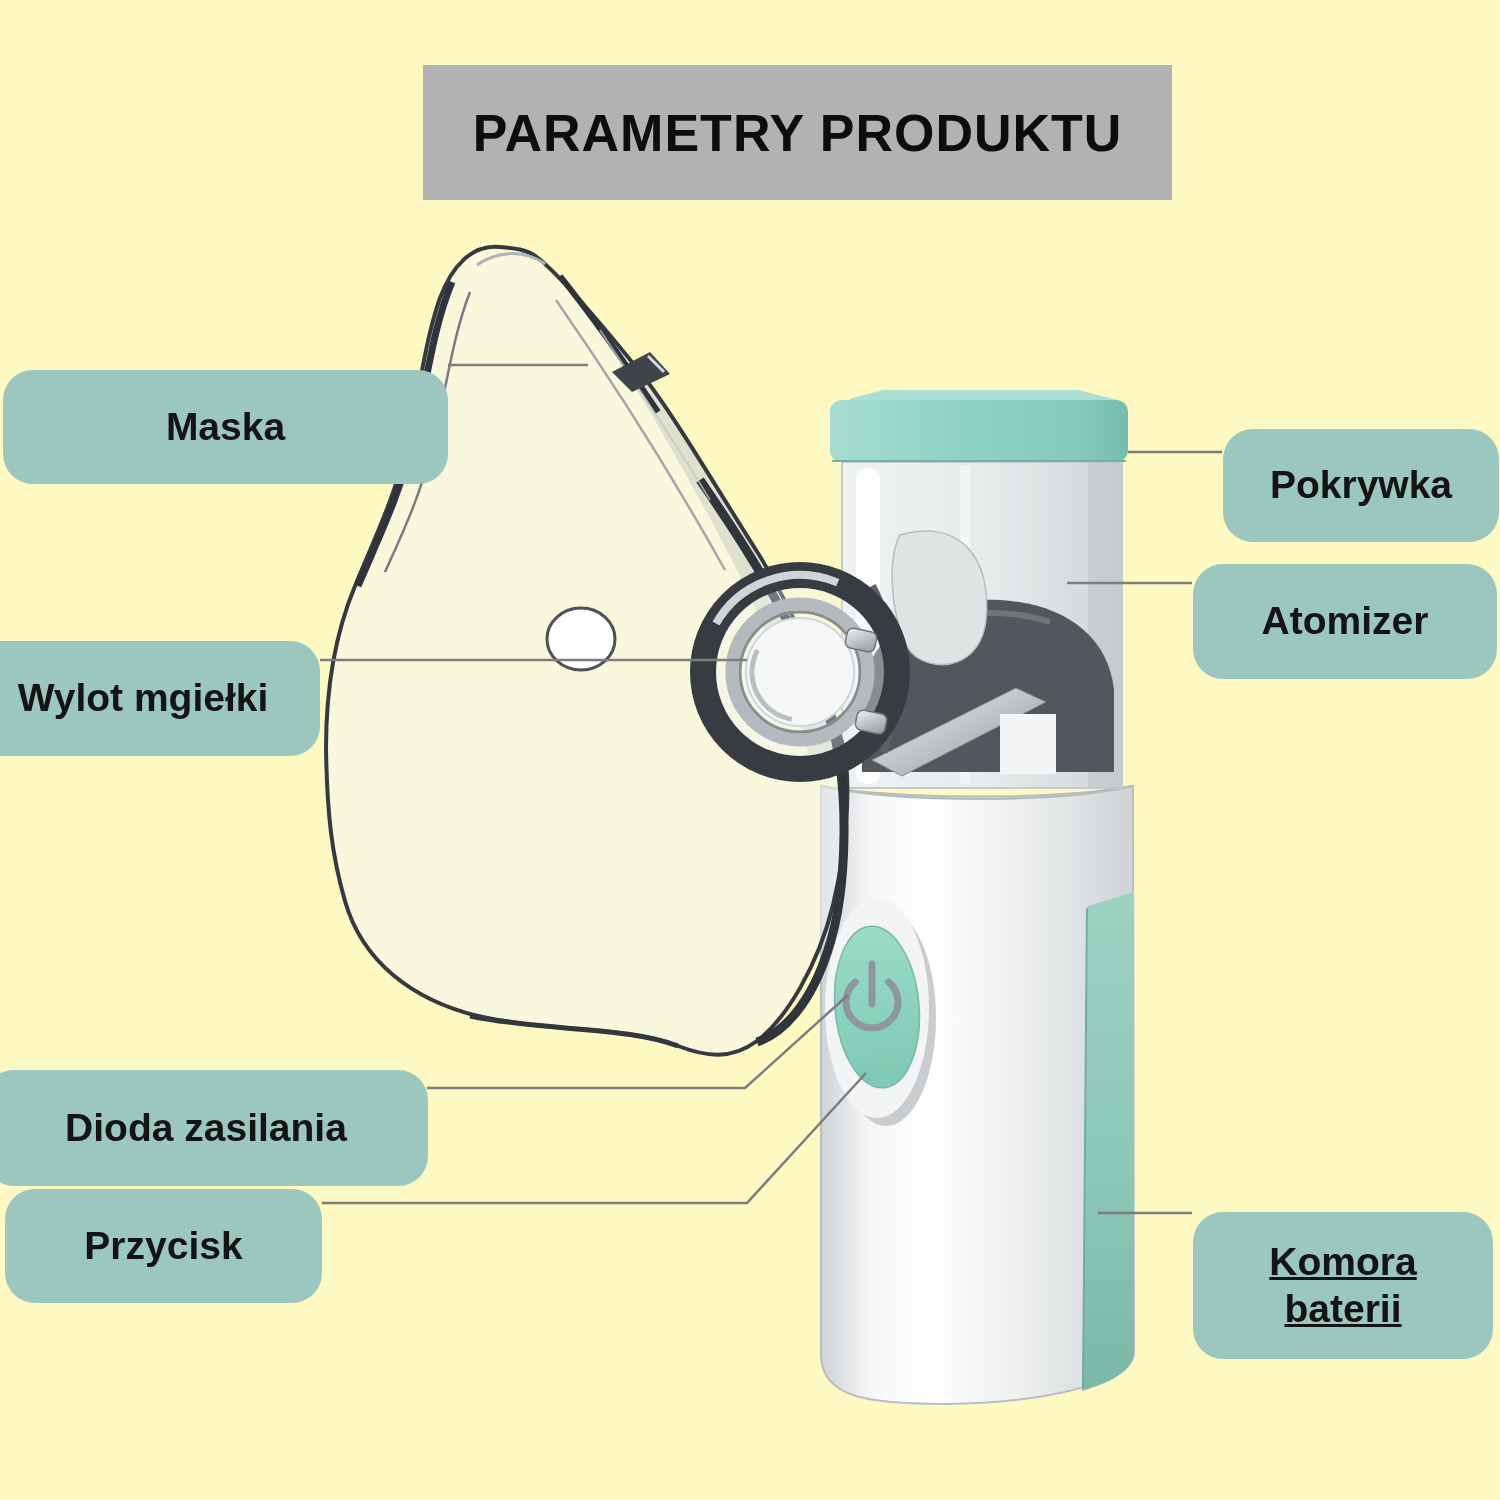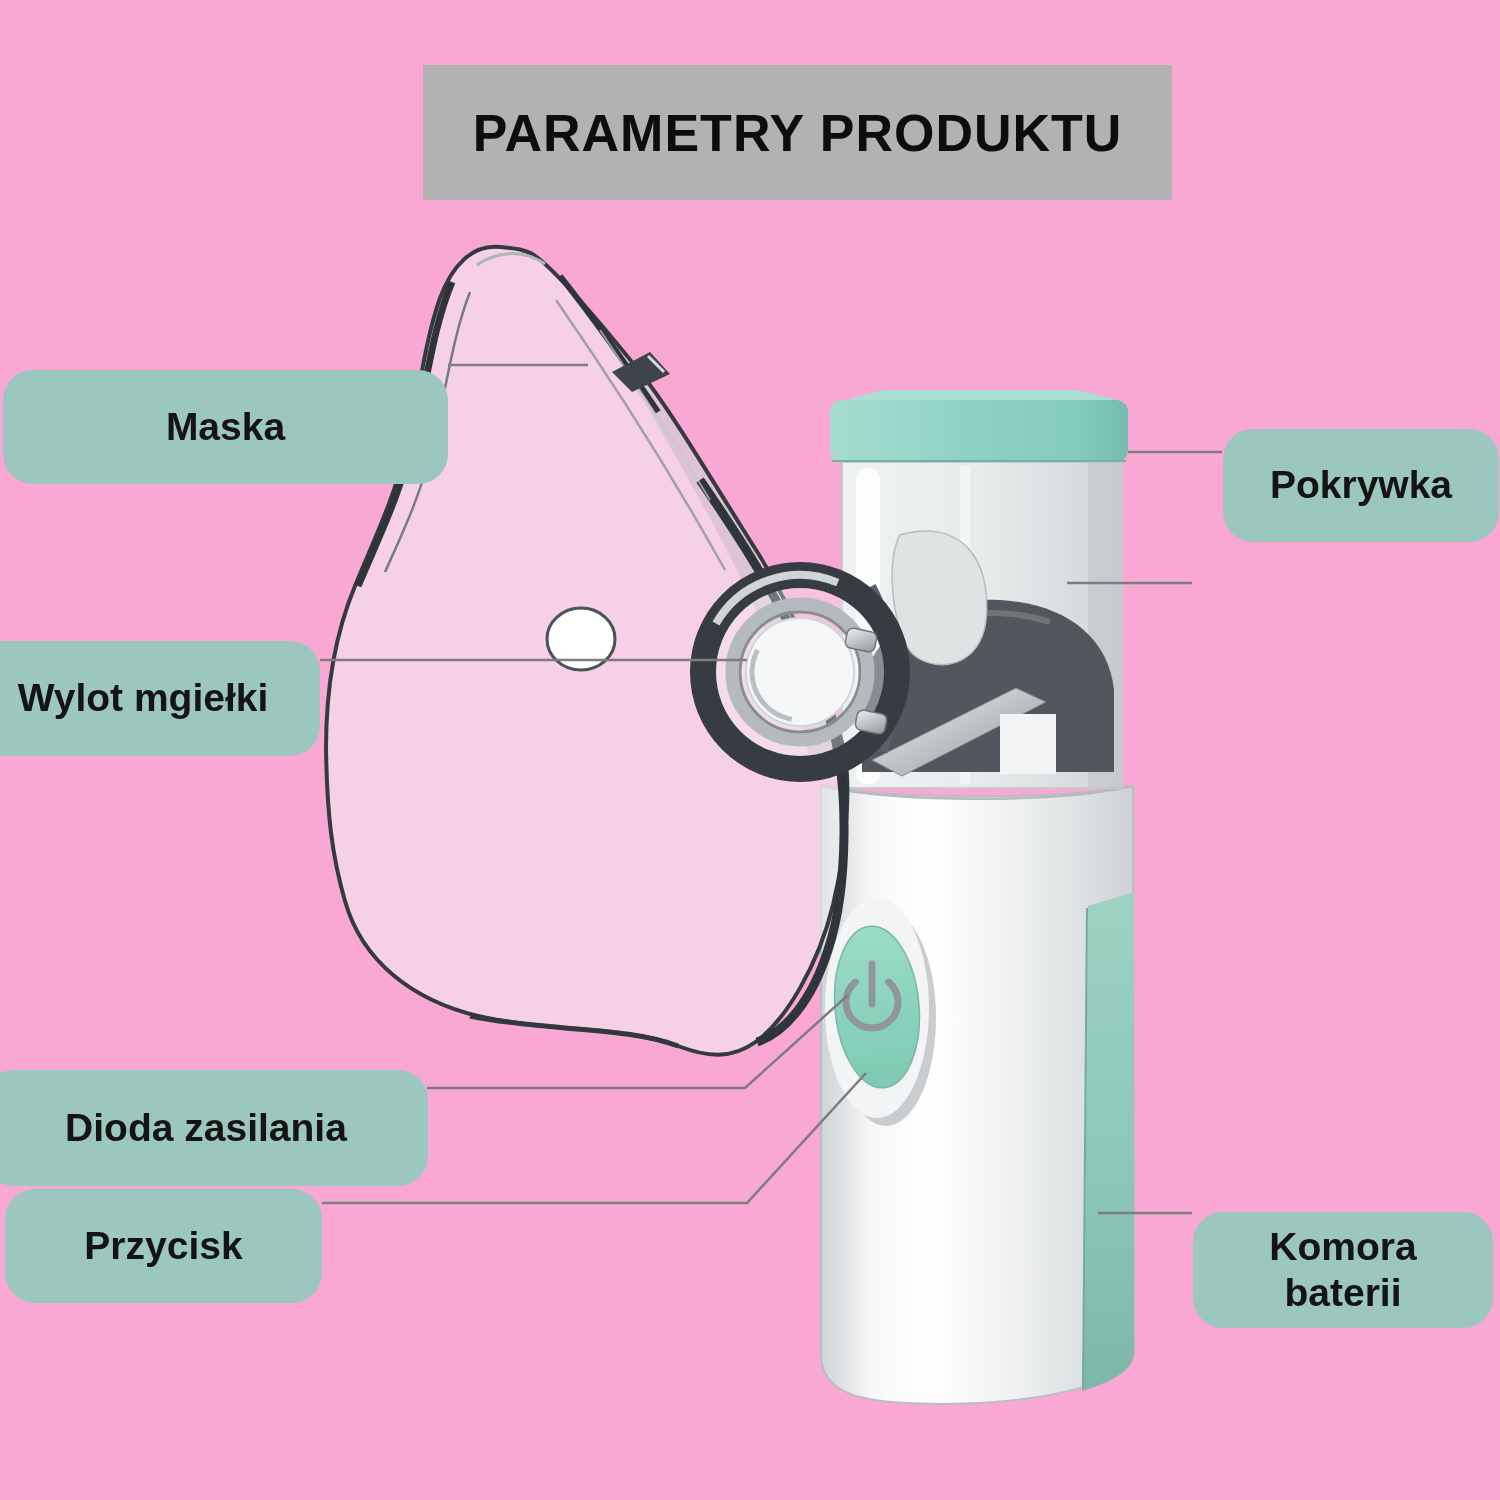--- a/index.html
+++ b/index.html
@@ -1,17 +1,17 @@
 <!DOCTYPE html>
 <html style="--accent-teal: #9bc7be; --banner-gray: #b2b2b2; --line-gray: #7d7d7d; --device-cap-teal: #8ed2c5; --button-teal: #8dd5c1; --battery-strip-teal: #8cc7b7;"><head>
 <meta charset="utf-8">
 <style>
   html,body{margin:0;padding:0;background:#fff;}
   .stage{
-    position:relative;width:1500px;height:1500px;background:#f9a8d4;
+    position:relative;width:1500px;height:1500px;background:#fef9c3;
     overflow:hidden;font-family:"Liberation Sans","DejaVu Sans",sans-serif;
   }
   .stage svg{position:absolute;left:0;top:0;}
   .banner{
     position:absolute;left:423px;top:65px;width:749px;height:135px;
     background:var(--banner-gray,#b2b2b2);
     display:flex;align-items:center;justify-content:center;
     font-size:52px;font-weight:bold;letter-spacing:1px;color:#0d0d0d;
   }
   .tag{
@@ -19,21 +19,21 @@
     border-radius:30px;display:flex;align-items:center;justify-content:center;
     font-size:39px;font-weight:bold;color:#141414;text-align:center;
     white-space:pre-line;line-height:1.18;margin-top:39px;
   }
   .tag-maska   {left:3px;    top:331px;  width:445px; height:114px;}
   .tag-wylot   {left:-34px;  top:602px;  width:354px; height:115px;}
   .tag-dioda   {left:-16px;  top:1031px; width:444px; height:116px;}
   .tag-przycisk{left:5px;    top:1150px; width:317px; height:114px;}
   .tag-pokrywka{left:1223px; top:390px;  width:276px; height:113px;}
   .tag-atomizer{left:1193px; top:525px;  width:304px; height:115px;}
-  .tag-komora  {left:1193px; top:1173px; width:300px; height:116px;}
+  .tag-komora  {left:1193px; top:1173px; width:300px; height:147px;text-decoration:underline;}
   .leader{stroke:var(--line-gray,#7d7d7d);stroke-width:2.5;fill:none;}
 </style>
 </head>
 <body>
 
 <div class="stage">
 
   <svg width="1500" height="1500" viewBox="0 0 1500 1500">
     <defs>
       <linearGradient id="gBody" x1="0" y1="0" x2="1" y2="0">
@@ -168,15 +168,16 @@
     </g>
   </svg>
 
   <div class="banner">PARAMETRY PRODUKTU</div>
 
   <div class="tag tag-maska">Maska</div>
   <div class="tag tag-wylot">Wylot mgiełki</div>
   <div class="tag tag-dioda">Dioda zasilania</div>
   <div class="tag tag-pokrywka">Pokrywka</div>
   <div class="tag tag-przycisk">Przycisk</div>
+  <div class="tag tag-atomizer">Atomizer</div>
   <div class="tag tag-komora">Komora
 baterii</div>
 </div>
 
 </body></html>

